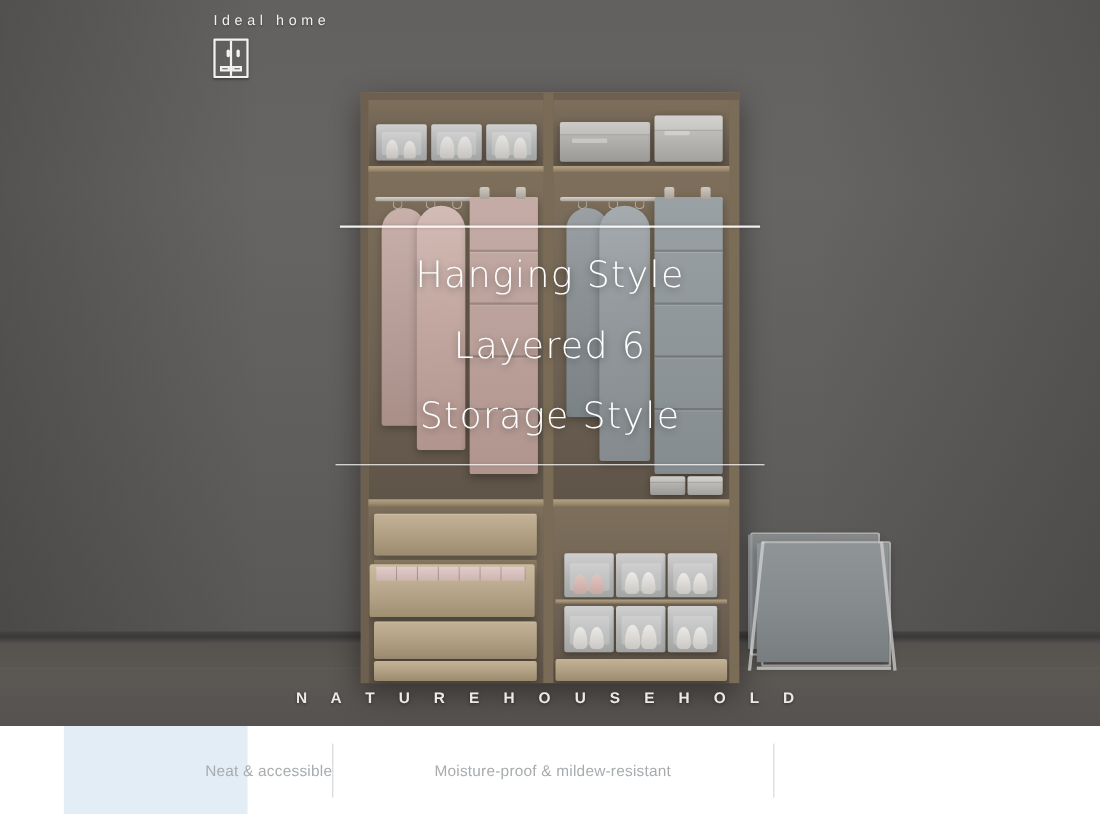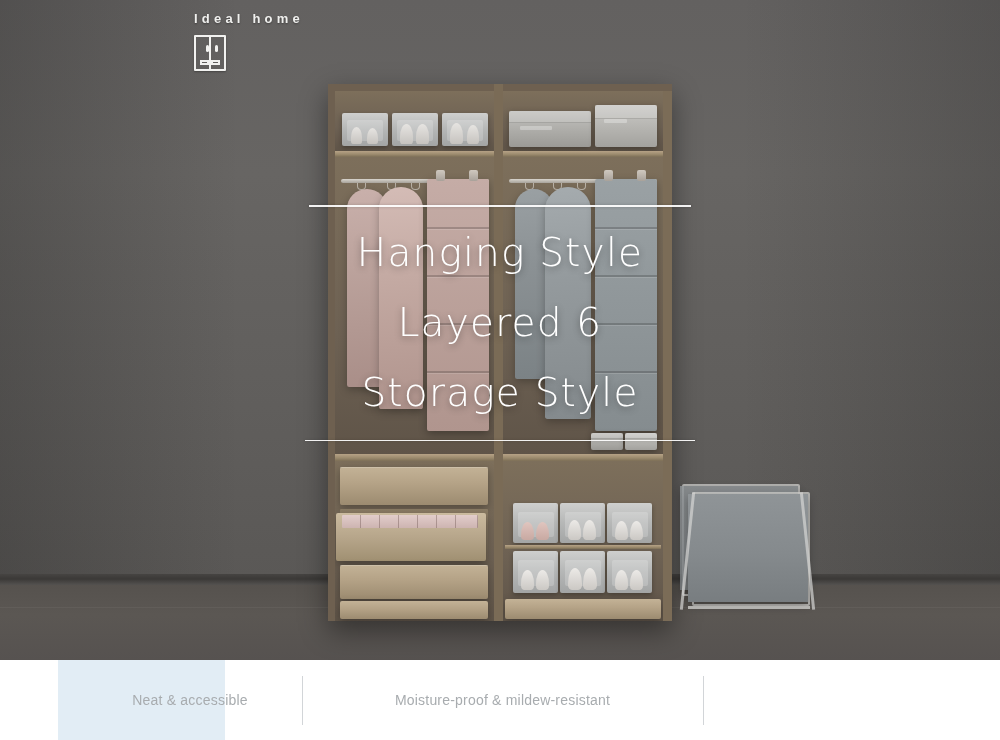--- a/index.html
+++ b/index.html
@@ -184,21 +184,21 @@
   }
   .hamper-leg{
     position:absolute; width:3px; background:rgba(214,214,212,.70);
   }
 
   
   .brand{
     position:absolute; left:194px; top:12px; width:260px;
   }
   .brand-name{
-    color:#f0f0ee; font-size:13px; font-weight:700;
+    color:#f0f0ee; font-size:13px; font-weight:400;
     letter-spacing:4.2px; line-height:1.1;
     text-shadow:0 1px 2px rgba(0,0,0,.35);
   }
   .brand-mark{
     margin-top:9px; width:32px; height:36px;
     border:2px solid #f2f2f0; border-radius:1px; position:relative;
     box-shadow:0 1px 2px rgba(0,0,0,.3);
   }
   .bm-split{
     position:absolute; left:50%; top:0; width:2px; height:100%;
@@ -216,21 +216,21 @@
   }
   .rule{
     width:382px; height:1.6px; background:rgba(255,255,255,.92);
     margin:0 auto; box-shadow:0 0 3px rgba(0,0,0,.22);
   }
   .rule.bottom{ width:390px; }
   .title{
     color:#ffffff;
     font-family:"DejaVu Sans", sans-serif;
     font-weight:300;
-    font-size:39px;
+    font-size:33px;
     letter-spacing:1.2px;
     line-height:1;
     text-shadow:0 2px 7px rgba(0,0,0,.42);
   }
   .t1{ padding-top:26px; }
   .t2{ padding-top:31px; }
   .t3{ padding-top:31px; padding-bottom:28px; }
 
   .tagline{
     position:absolute; left:0; top:626px; width:1000px; text-align:center;
@@ -240,21 +240,21 @@
 
   
   .features{
     position:absolute; left:0; top:660px; width:1000px; height:80px;
     background:#ffffff; display:flex; align-items:stretch;
   }
   .feat{
     position:relative; display:flex; align-items:center; justify-content:center;
     color:#a8acaf; font-size:14px; letter-spacing:.2px; white-space:nowrap;
   }
-  .feat.f1{ width:302px; justify-content:center; }
+  .feat.f1{ width:302px; justify-content:flex-end; }
   .feat.f1 .hl{
     position:absolute; left:58px; top:0; width:167px; height:80px;
     background:#e2edf5;
   }
   .feat.f1 .txt{ position:relative; margin-left:78px; }
   .feat.f2{ width:401px; }
   .feat.f3{ flex:1; }
   .vdiv{
     position:absolute; top:16px; width:1px; height:49px; background:#d2d5d8;
   }
@@ -443,20 +443,21 @@
   </div>
 
   <div class="title-wrap">
     <div class="rule"></div>
     <div class="title t1">Hanging Style</div>
     <div class="title t2">Layered 6</div>
     <div class="title t3">Storage Style</div>
     <div class="rule bottom"></div>
   </div>
 
+  <div class="tagline">N A T U R E     H O U S E H O L D</div>
 </div>
 
 <div class="features">
   <div class="feat f1">
     <div class="hl"></div>
     <span class="txt">Neat &amp; accessible</span>
   </div>
   <div class="vdiv v1"></div>
   <div class="feat f2">
     <span>Moisture-proof &amp; mildew-resistant</span>

